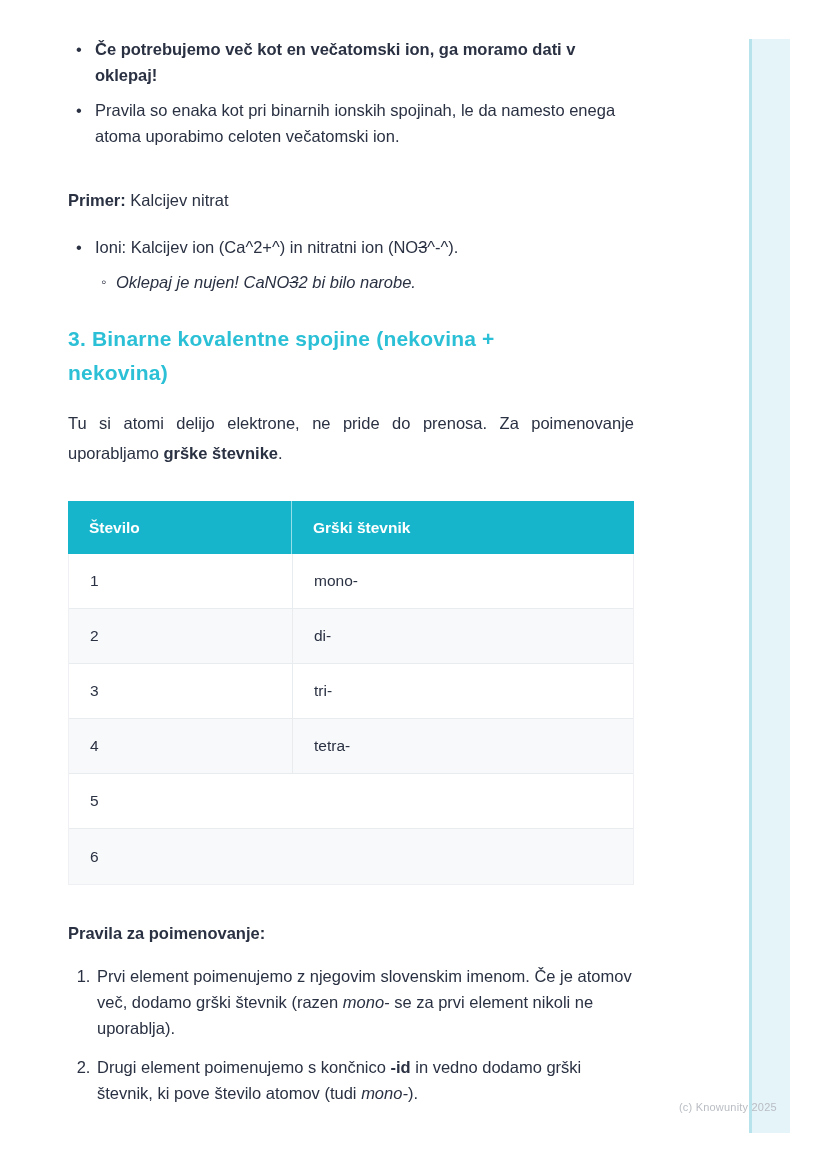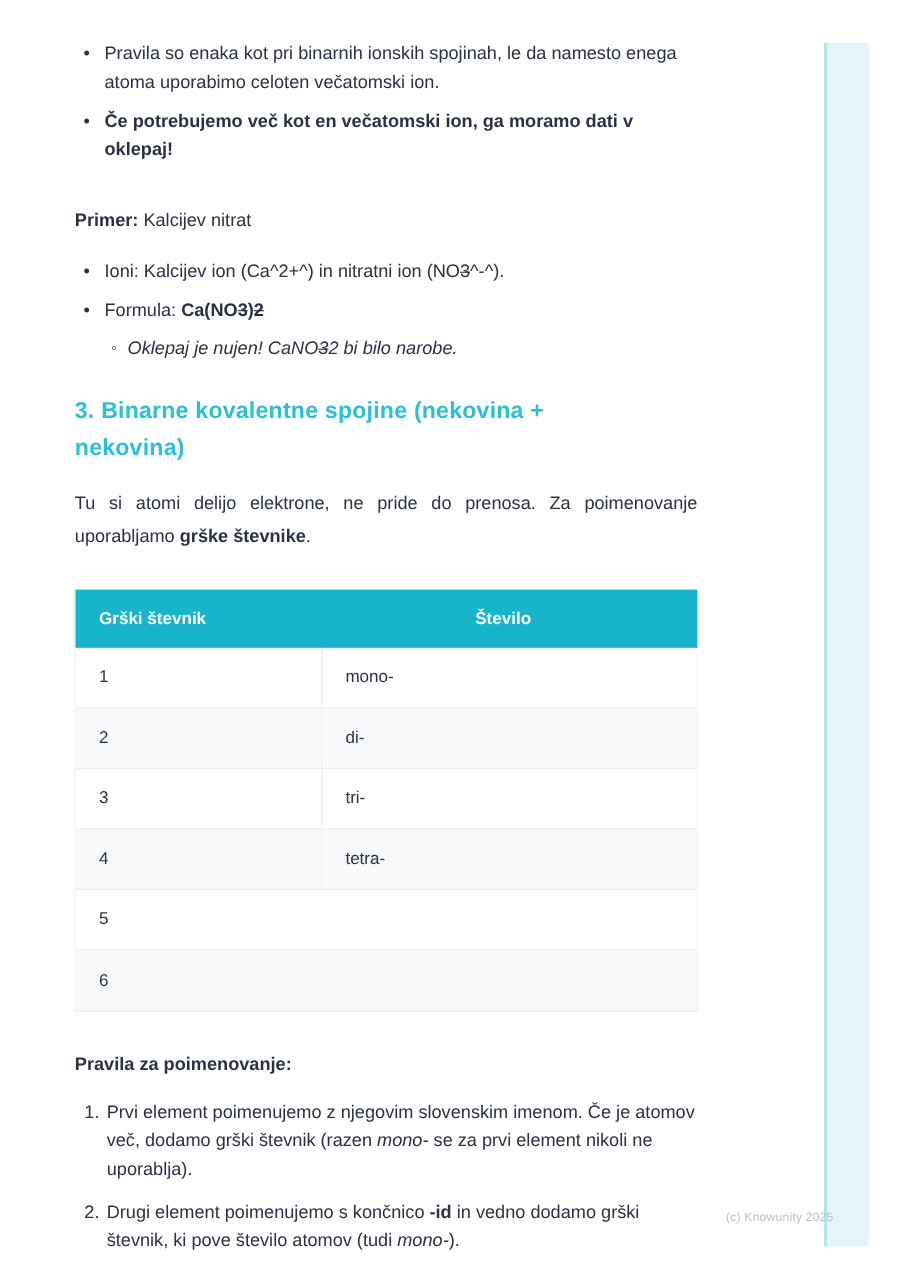--- a/index.html
+++ b/index.html
@@ -50,55 +50,54 @@
   .tbody{border:1px solid #eef0f3;border-top:none;}
   .tr{display:flex;height:55px;align-items:center;border-bottom:1px solid var(--border);background:#ffffff;}
   .tr:last-child{border-bottom:none;}
   .tr.alt{background:var(--row-alt);}
   .td{padding-left:21px;}
   .tr .c2{border-left:1px solid var(--border);align-self:stretch;display:flex;align-items:center;}
   .rules-h{font-weight:bold;margin:35px 0 0;}
   ol.rules{margin:17px 0 0;padding-left:27px;}
   ol.rules li{margin-bottom:13px;padding-left:2px;}
   .footer{
-    position:absolute;left:660px;top:1100px;z-index:2;
+    position:absolute;left:679px;top:1100px;z-index:2;
     font-size:11px;line-height:14px;color:var(--footer-text);letter-spacing:.2px;
   }
 </style>
 </head>
 <body>
 
 <div class="edge-bar"></div>
 
 <main class="content">
 
   <ul class="blist intro">
+    <li><span class="b">Če potrebujemo več kot en večatomski ion, ga moramo dati v oklepaj!</span></li>
     <li><span>Pravila so enaka kot pri binarnih ionskih spojinah, le da namesto enega atoma uporabimo celoten večatomski ion.</span></li>
-    <li><span class="b">Če potrebujemo več kot en večatomski ion, ga moramo dati v oklepaj!</span></li>
   </ul>
 
   <p class="primer"><span class="b">Primer:</span><span> Kalcijev nitrat</span></p>
 
   <ul class="blist example">
     <li><span>Ioni: Kalcijev ion (Ca^2+^) in nitratni ion (NO</span><span class="s">3</span><span>^-^).</span></li>
-    <li><span>Formula: </span><span class="b">Ca(NO</span><span class="b s">3</span><span class="b">)</span><span class="b s">2</span></li>
     <li class="sub"><span class="i">Oklepaj je nujen! CaNO</span><span class="i s">3</span><span class="i">2 bi bilo narobe.</span></li>
   </ul>
 
   <h2>
     <span class="hline">3. Binarne kovalentne spojine (nekovina +</span>
     <span class="hline">nekovina)</span>
   </h2>
 
   <p class="just"><span>Tu si atomi delijo elektrone, ne pride do prenosa. Za poimenovanje uporabljamo </span><span class="b">grške števnike</span><span>.</span></p>
 
   <div class="table">
     <div class="thead">
+      <div class="th c1">Število</div>
       <div class="th c2">Grški števnik</div>
-      <div class="th c1">Število</div>
     </div>
     <div class="tbody">
       <div class="tr">
         <div class="td c1">1</div>
         <div class="td c2">mono-</div>
       </div>
       <div class="tr alt">
         <div class="td c1">2</div>
         <div class="td c2">di-</div>
       </div>

